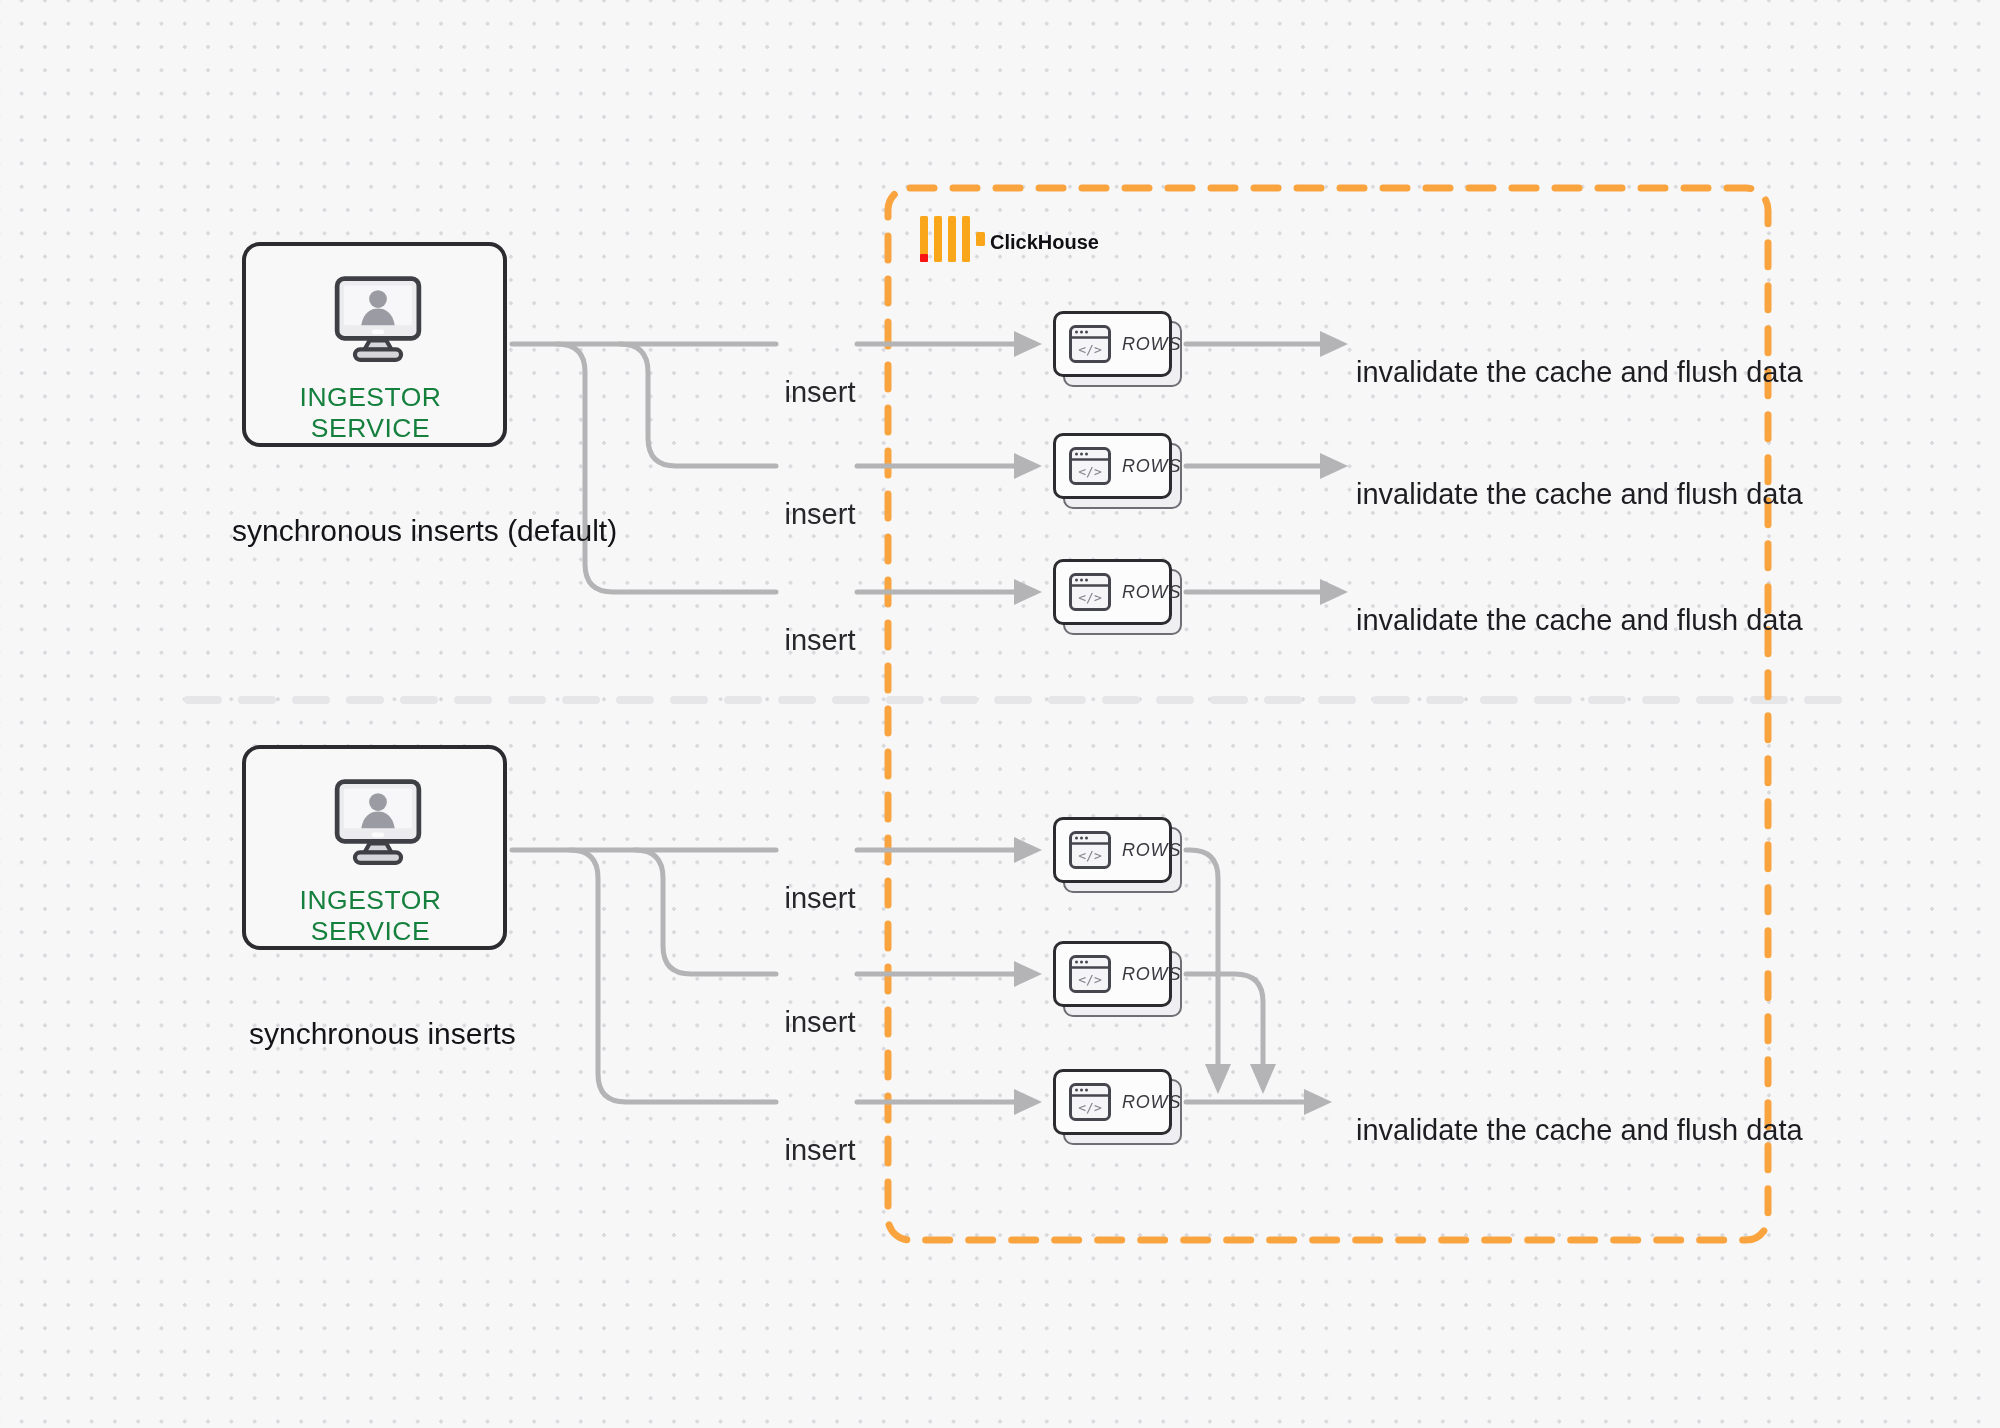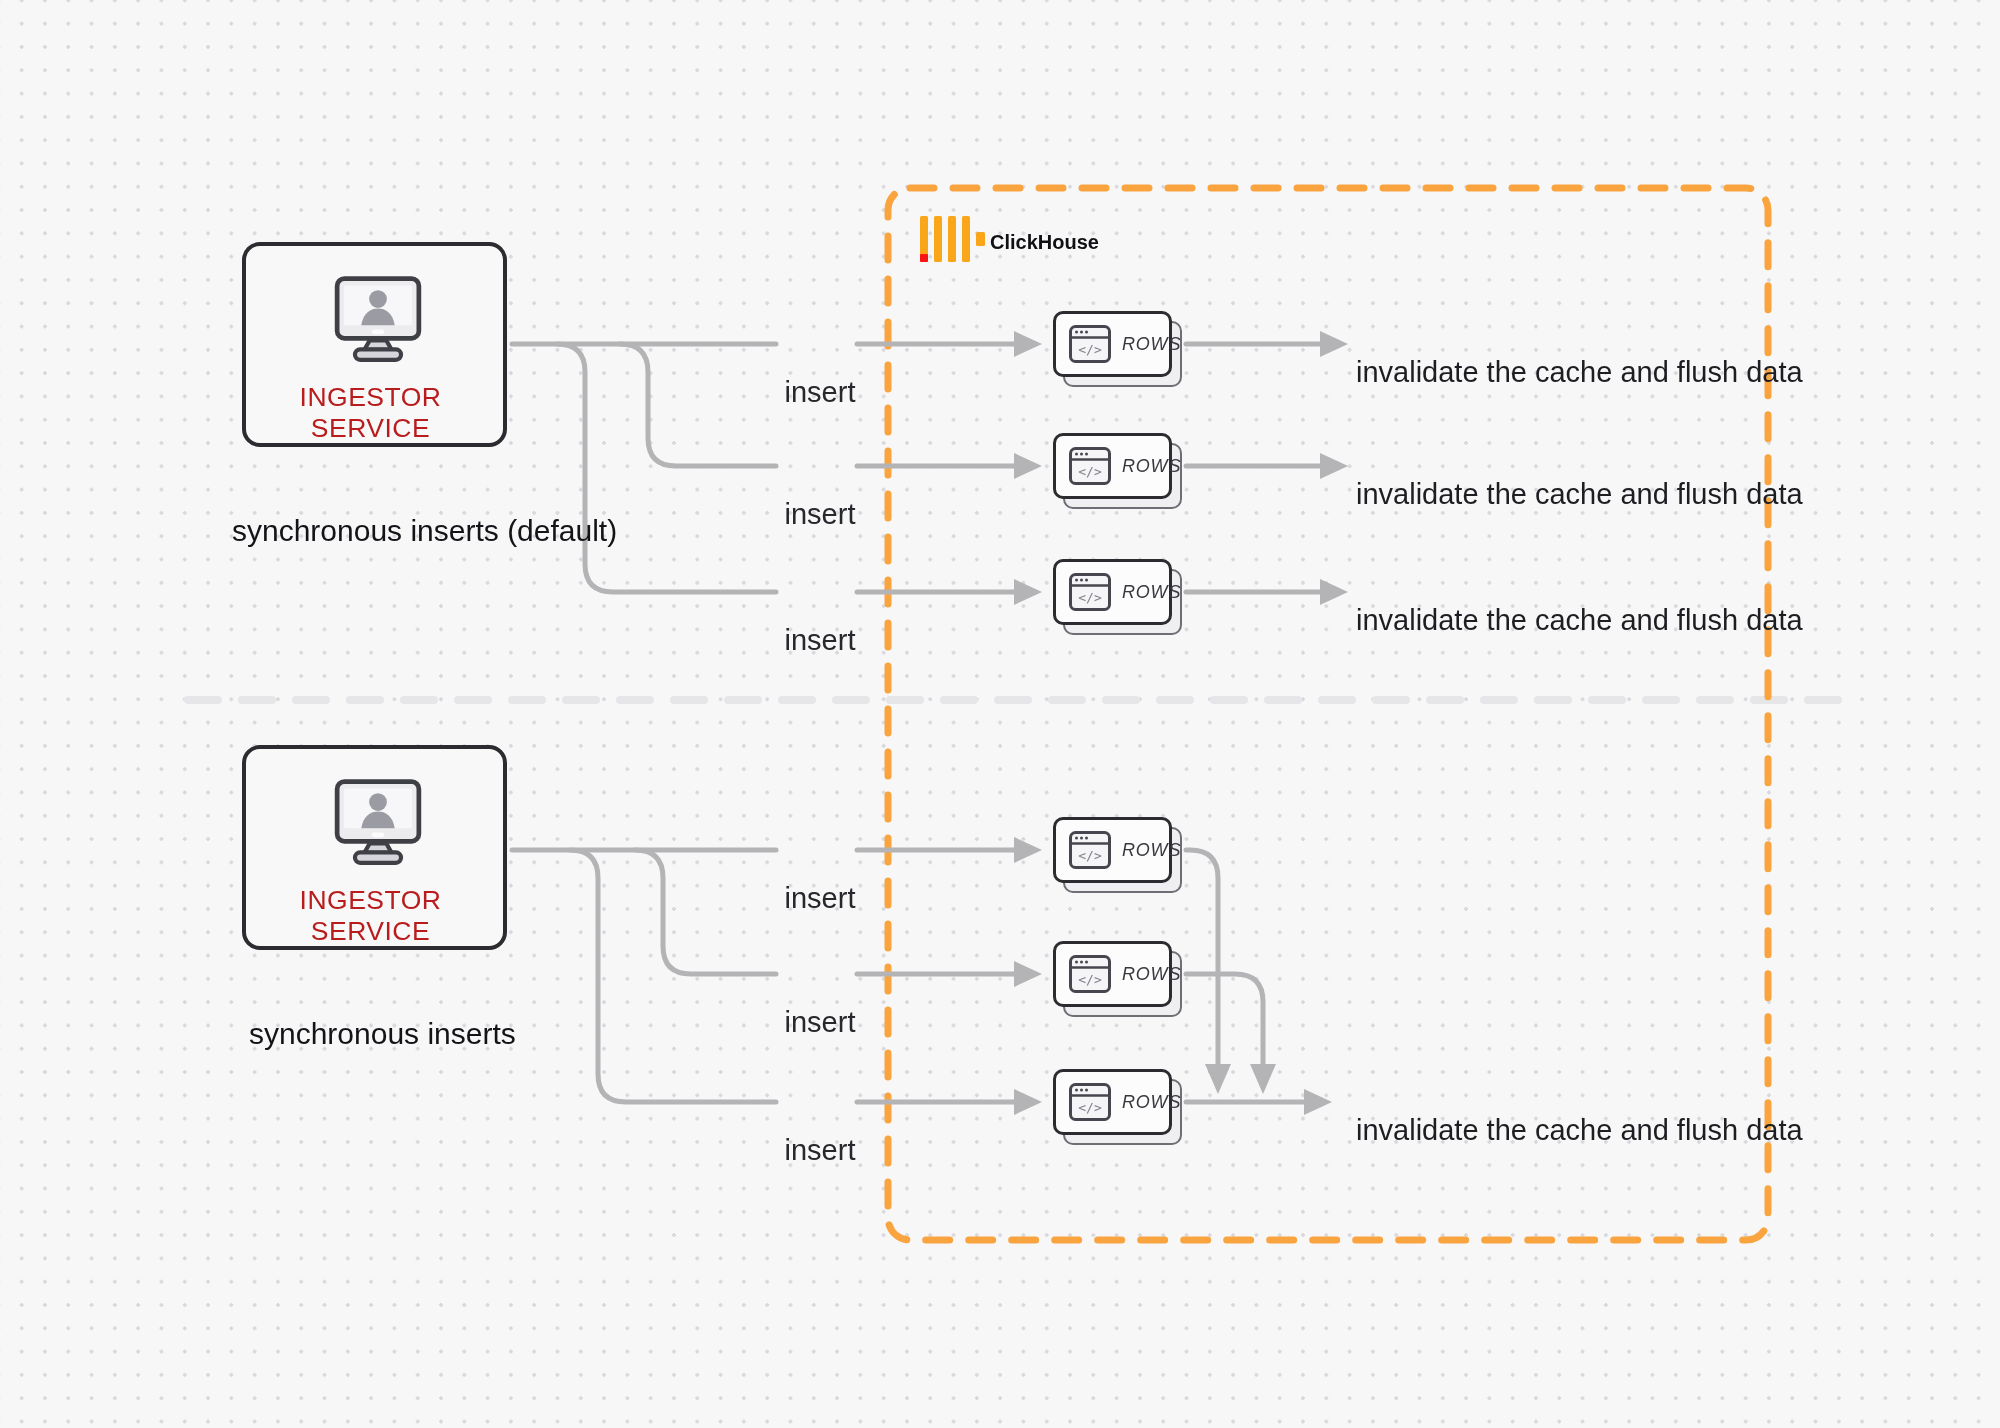--- a/index.html
+++ b/index.html
@@ -13,21 +13,21 @@
   svg.wires{position:absolute;left:0;top:0;z-index:1;}
 
   
   .ingestor{
     position:absolute;left:242px;width:265px;height:205px;z-index:2;
     background:#f8f8f9;border:4px solid #2b2b30;border-radius:18px;box-sizing:border-box;
   }
   .ingestor .monitor{position:absolute;left:82px;top:30px;}
   .ingestor-label{
     position:absolute;left:0;right:8px;top:136px;text-align:center;
-    font-size:26.5px;letter-spacing:0.5px;color:#b91c1c;
+    font-size:26.5px;letter-spacing:0.5px;color:#15803d;
   }
 
   .caption{position:absolute;z-index:2;font-size:30px;font-weight:400;color:#141418;white-space:nowrap;text-align:center;}
 
   
   .ch-logo{position:absolute;left:920px;top:216px;width:70px;height:48px;z-index:3;}
   .ch-bar{position:absolute;top:0;width:8px;height:46px;background:#FAA61A;border-radius:1.5px;}
   .ch-sq{position:absolute;left:56px;top:16px;width:9px;height:14px;background:#FAA61A;border-radius:1.5px;}
   .ch-red{position:absolute;left:0;top:38px;width:8px;height:8px;background:#F81414;border-radius:1px;}
   .ch-name{position:absolute;left:990px;top:224px;height:36px;line-height:36px;z-index:3;

